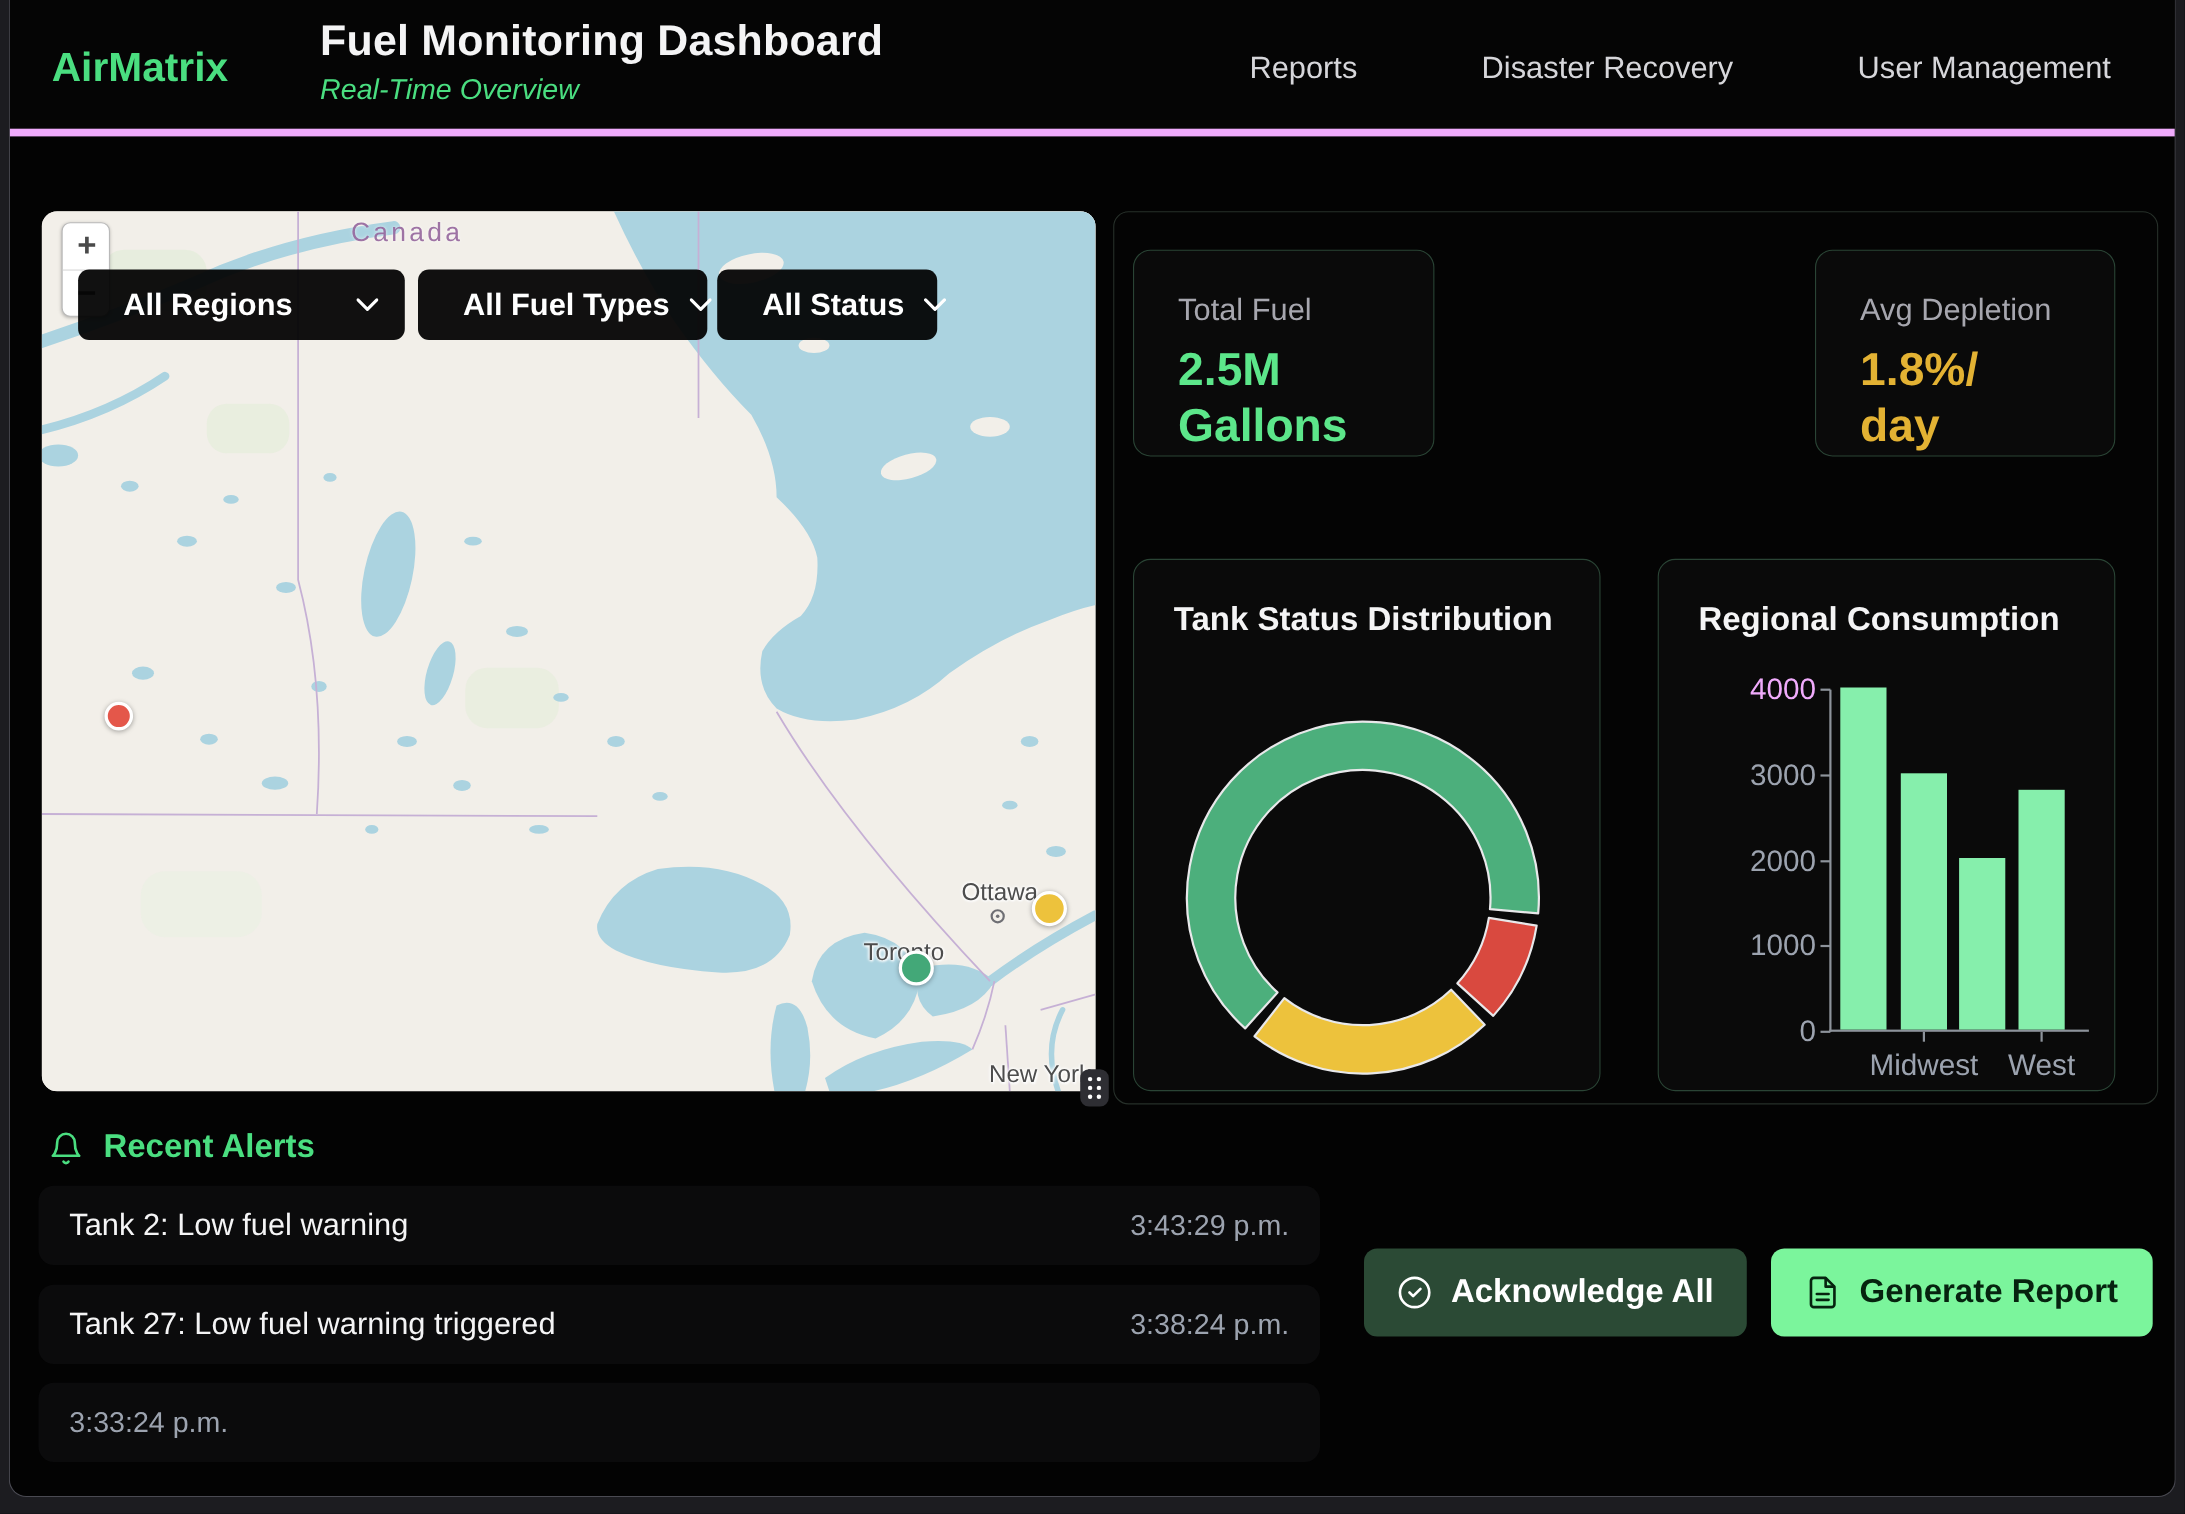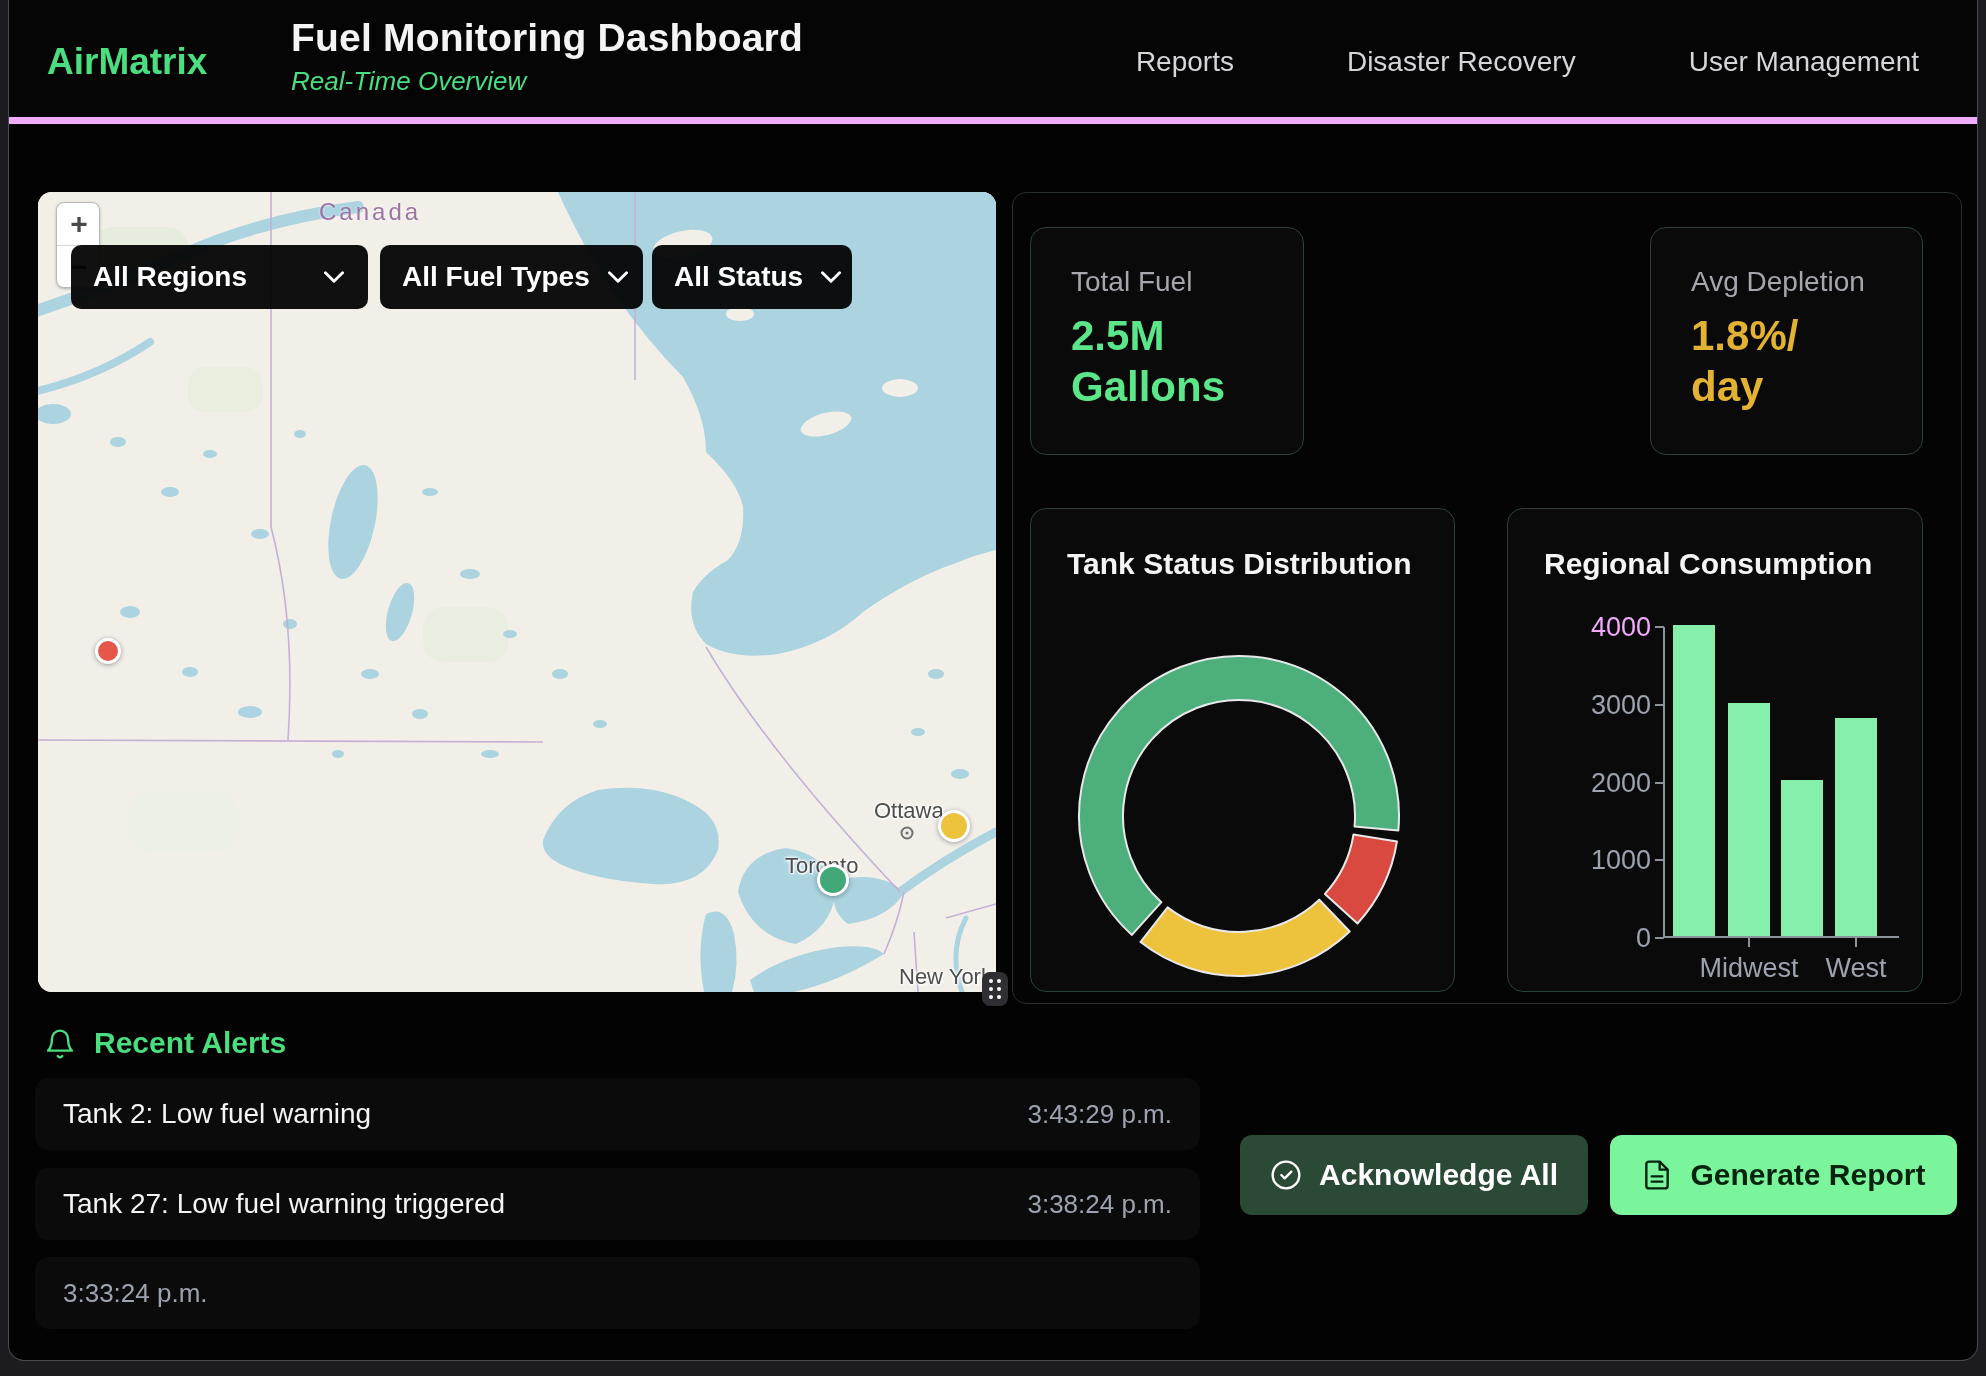--- a/index.html
+++ b/index.html
@@ -31,35 +31,35 @@
     box-shadow:0 1px 5px rgba(0,0,0,.35); }
 
   
   #zoom-ctl { position:absolute; left:18px; top:10px; width:44px; background:#fff; border:1px solid #b9b9b9;
     border-radius:8px; overflow:hidden; box-shadow:0 1px 3px rgba(0,0,0,.25); z-index:3; }
   .zoom-btn { width:44px; height:42px; display:flex; align-items:center; justify-content:center;
     font-size:30px; font-weight:700; color:#4a4a4a; cursor:pointer; }
   .zoom-btn + .zoom-btn { border-top:1px solid #d7d7d7; }
   #filter-row { position:absolute; left:0; top:53px; width:958px; height:64px; z-index:5; }
   .filter { position:absolute; top:0; height:64px; background:rgba(2,2,2,.94); border-radius:10px;
-    display:flex; align-items:center; padding:0 24px 0 22px; cursor:pointer; }
+    display:flex; align-items:center; padding:0 24px 0 41px; cursor:pointer; }
   .filter-label { font-size:28px; font-weight:600; color:#fff; flex:1; white-space:nowrap; }
   .chevron-wrap { margin-left:18px; display:flex; }
 
   
   #map-grip { position:absolute; left:982px; top:972px; width:26px; height:34px; background:#2e2e33;
     border-radius:8px; display:grid; grid-template-columns:repeat(2,4px); grid-template-rows:repeat(3,4px);
     gap:4px; place-content:center; z-index:6; }
   #map-grip i { width:4px; height:4px; border-radius:50%; background:#fff; }
 
   
   #right-panel { position:absolute; left:1012px; top:192px; width:950px; height:812px;
     border:1px solid #27302a; border-radius:14px; background:#040404; }
   .card { position:absolute; background:#0a0a0a; border:1px solid #2a4435; border-radius:16px; }
-  .stat-card { top:227px; height:228px; padding:38px 16px 0 40px; }
+  .stat-card { top:227px; height:188px; padding:38px 16px 0 40px; }
   #stat-0 { left:1030px; width:274px; }
   #stat-1 { left:1343px; width:274px; }
   #stat-2 { left:1650px; width:273px; }
   .stat-label { font-size:28px; color:#a6a6ae; }
   .stat-value { margin-top:12px; font-size:42px; font-weight:700; line-height:1.22; }
   #stat-0 .stat-value { max-width:170px; }
   #stat-2 .stat-value { max-width:120px; word-break:break-all; }
 
   .chart-card { top:508px; height:484px; }
   #donut-card { left:1030px; width:425px; }

